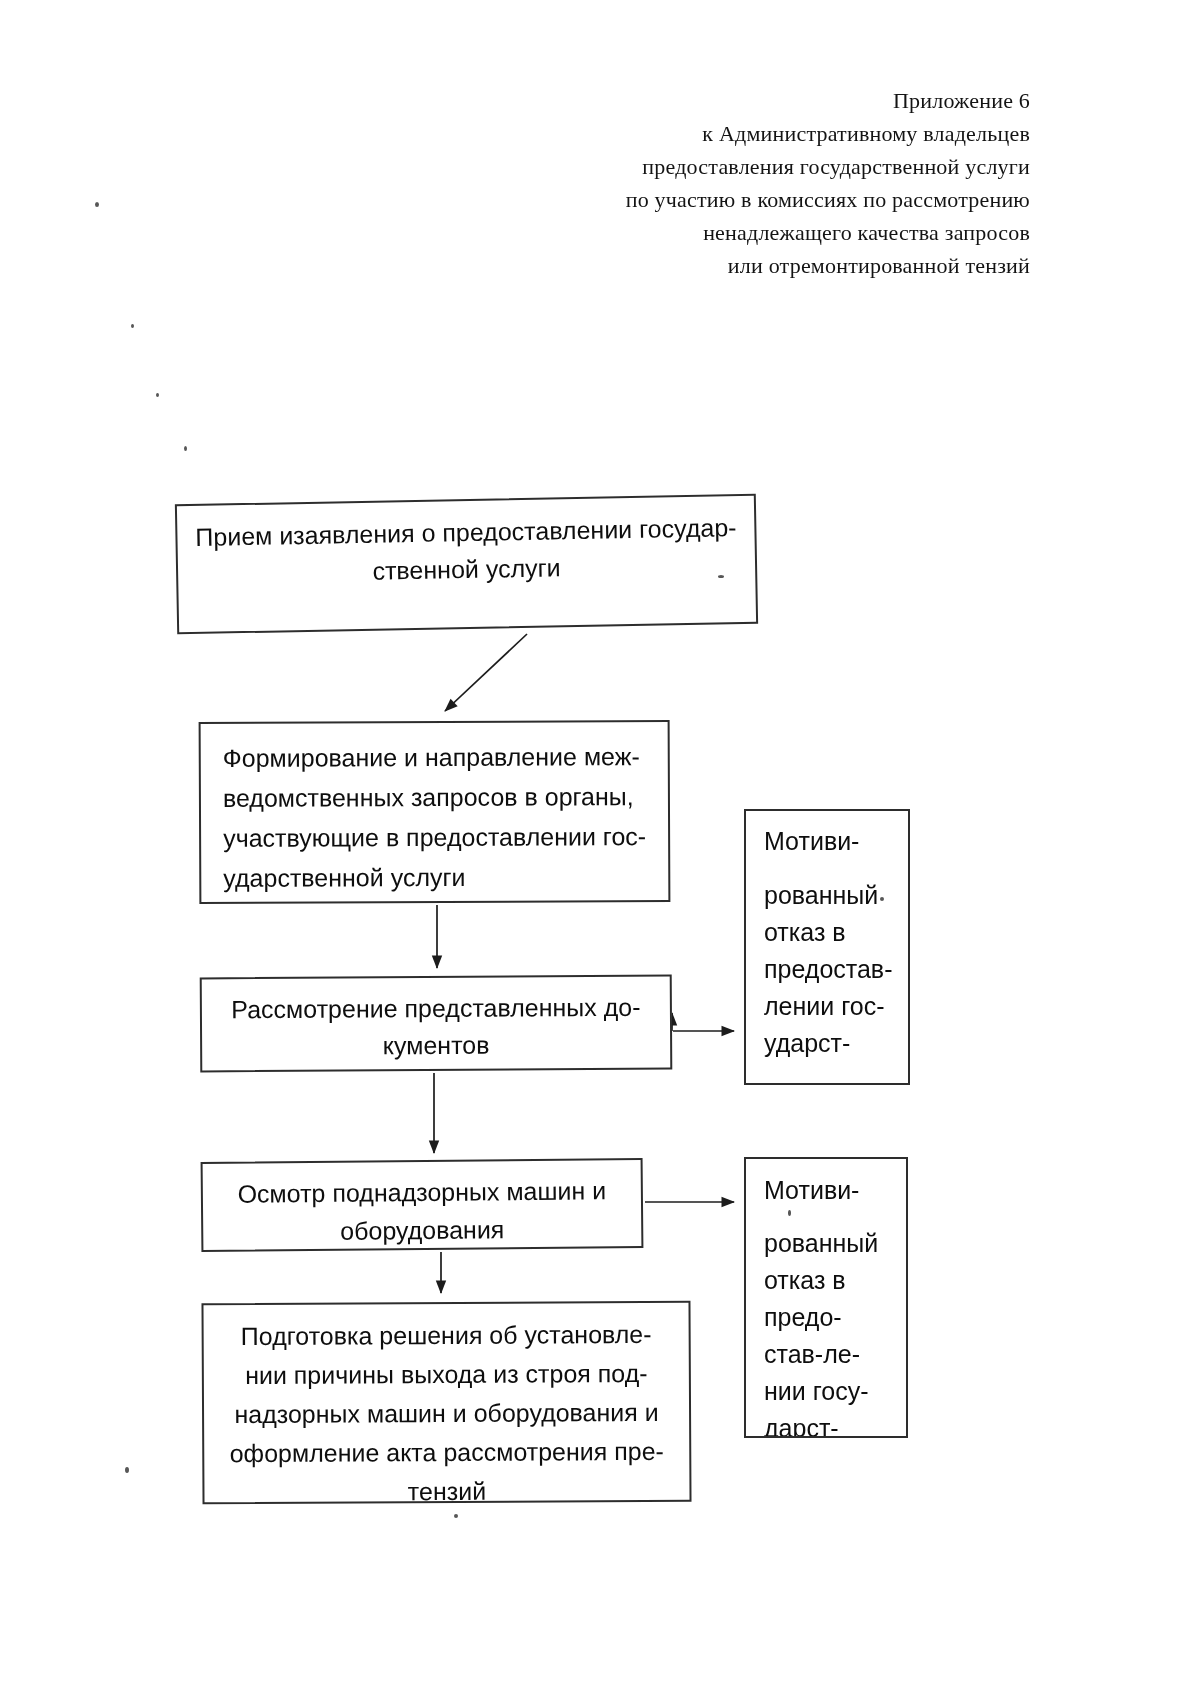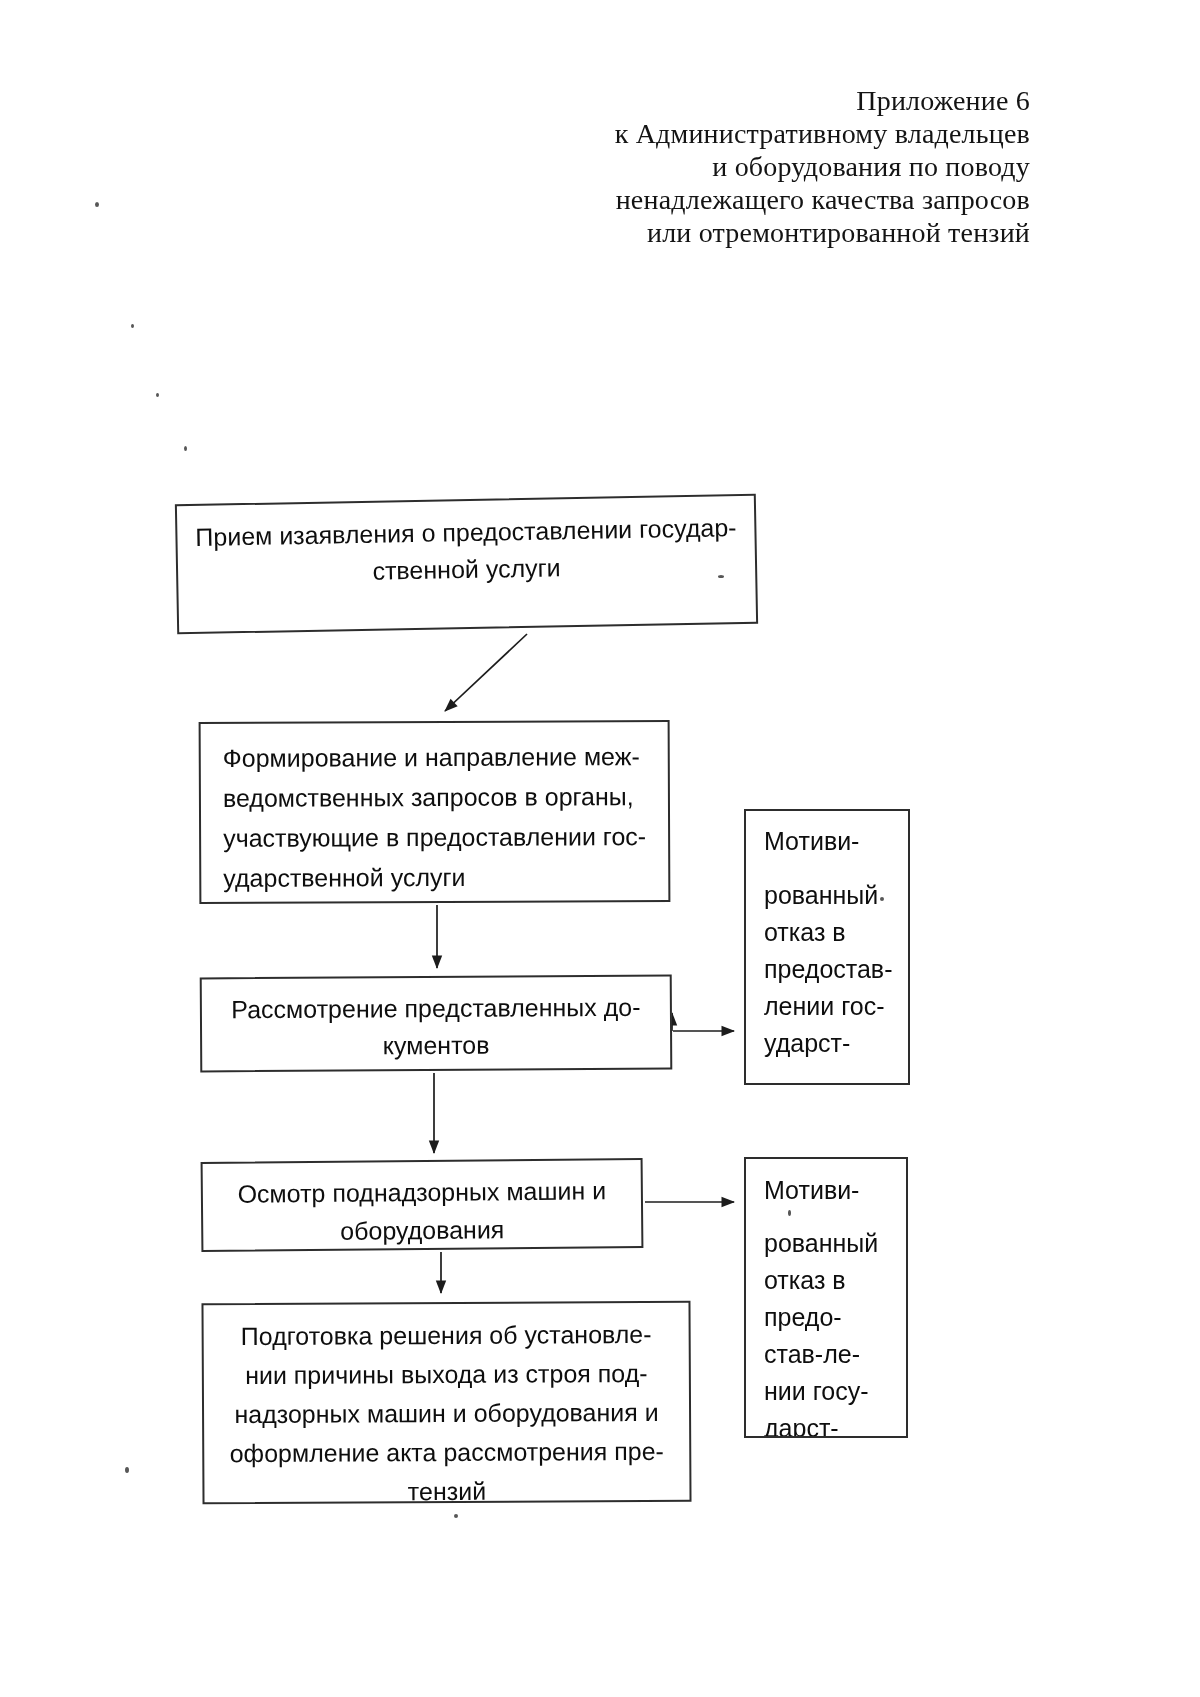--- a/index.html
+++ b/index.html
@@ -6,21 +6,21 @@
   .page{
     position:relative;width:1200px;height:1697px;background:#ffffff;
     overflow:hidden;font-family:"Liberation Sans","DejaVu Sans",sans-serif;
     color:#111;margin:0 auto;
   }
   
   .hdr{
     position:absolute;top:84px;right:170px;width:620px;
     text-align:right;
     font-family:"Liberation Serif","DejaVu Serif",serif;
-    font-size:28px;line-height:33px;color:#141414;
+    font-size:22px;line-height:33px;color:#141414;
     letter-spacing:.2px;
   }
   .hdr div{white-space:nowrap;}
   
   .bx{
     position:absolute;border:2px solid #2d2d2d;background:#fff;
     color:#0e0e0e;font-size:25px;box-sizing:border-box;
   }
   .bx .fl{white-space:nowrap;}
   .ctr{text-align:center;}
@@ -40,21 +40,22 @@
   .speck{position:absolute;background:#3a3a3a;border-radius:50%;opacity:.85;}
 </style>
 </head>
 <body>
 
 <div class="page">
 
   <div class="hdr">
     <div>Приложение 6</div>
     <div>к Административному владельцев</div>
-    <div>и оборудования по поводу</div>
+    <div>предоставления государственной услуги</div>
+    <div>по участию в комиссиях по рассмотрению</div>
     <div>ненадлежащего качества запросов</div>
     <div>или отремонтированной тензий</div>
   </div>
 
   <svg class="arrows" width="1200" height="1697" viewBox="0 0 1200 1697">
     <defs>
       <marker id="ah" markerUnits="userSpaceOnUse" markerWidth="15" markerHeight="12" refX="13" refY="6" orient="auto">
         <path d="M0.5,0.8 L14,6 L0.5,11.2 z" fill="#1c1c1c"></path>
       </marker>
     </defs>

